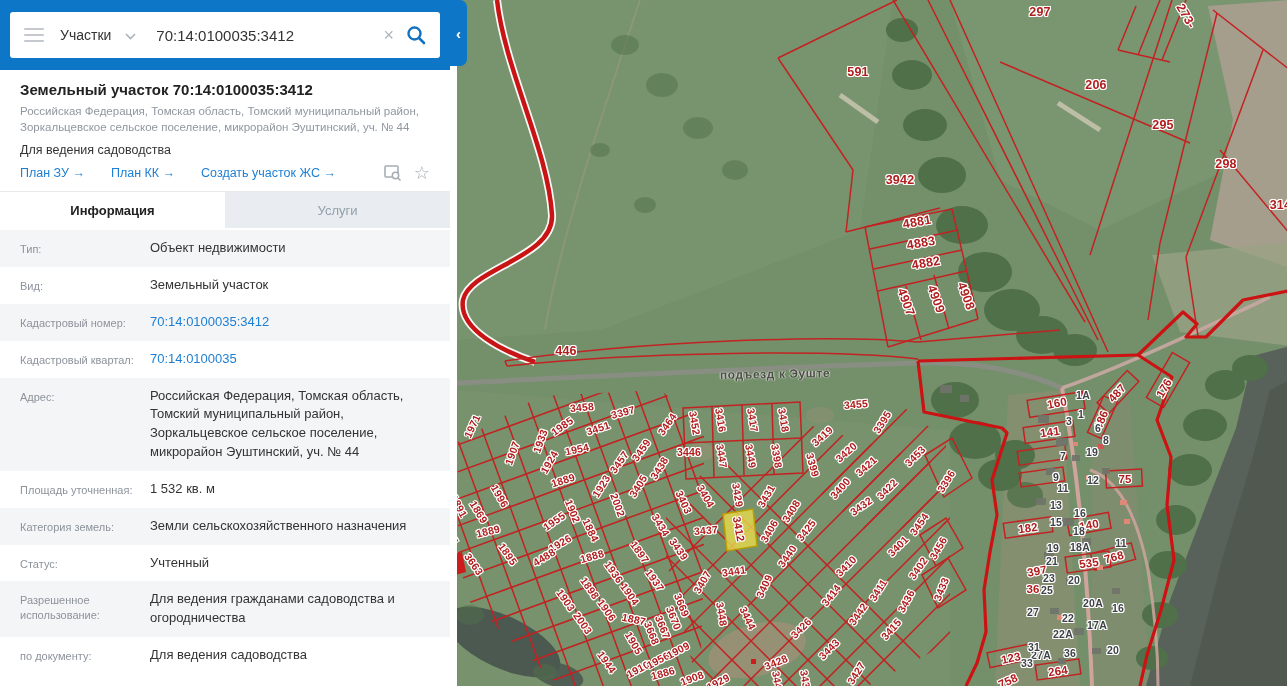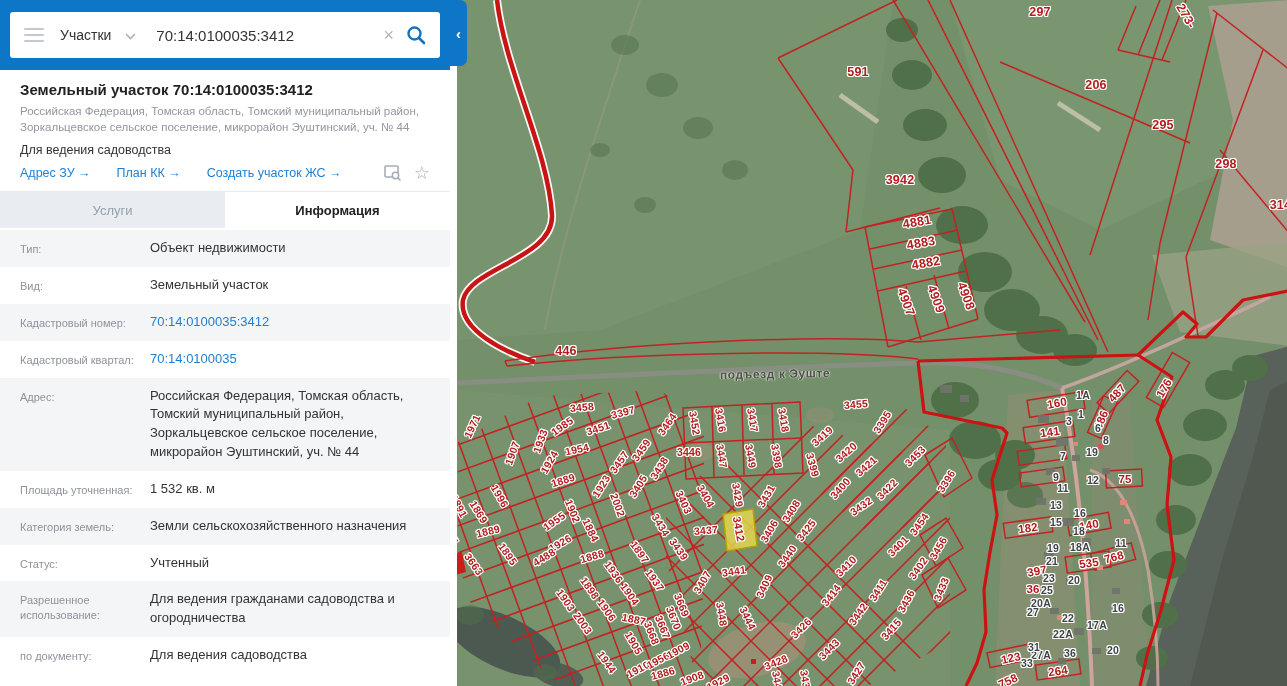--- a/index.html
+++ b/index.html
@@ -411,21 +411,21 @@
         <div class="mlabel a" style="left: 623px; top: 513px; transform: translate(-50%, -50%) rotate(0deg);">16</div>
         <div class="mlabel a" style="left: 599px; top: 522px; transform: translate(-50%, -50%) rotate(0deg);">15</div>
         <div class="mlabel a" style="left: 622px; top: 531px; transform: translate(-50%, -50%) rotate(0deg);">18</div>
         <div class="mlabel a" style="left: 596px; top: 548px; transform: translate(-50%, -50%) rotate(0deg);">19</div>
         <div class="mlabel a" style="left: 623px; top: 547px; transform: translate(-50%, -50%) rotate(0deg);">18A</div>
         <div class="mlabel a" style="left: 664px; top: 543px; transform: translate(-50%, -50%) rotate(0deg);">11</div>
         <div class="mlabel a" style="left: 595px; top: 561px; transform: translate(-50%, -50%) rotate(0deg);">21</div>
         <div class="mlabel a" style="left: 592px; top: 578px; transform: translate(-50%, -50%) rotate(0deg);">23</div>
         <div class="mlabel a" style="left: 617px; top: 580px; transform: translate(-50%, -50%) rotate(0deg);">20</div>
         <div class="mlabel a" style="left: 590px; top: 590px; transform: translate(-50%, -50%) rotate(0deg);">25</div>
-        <div class="mlabel a" style="left: 584px; top: 603px; transform: translate(-50%, -50%) rotate(0deg);">20A</div>
+        <div class="mlabel a" style="left: 636px; top: 603px; transform: translate(-50%, -50%) rotate(0deg);">20A</div>
         <div class="mlabel a" style="left: 661px; top: 608px; transform: translate(-50%, -50%) rotate(0deg);">16</div>
         <div class="mlabel a" style="left: 576px; top: 612px; transform: translate(-50%, -50%) rotate(0deg);">27</div>
         <div class="mlabel a" style="left: 611px; top: 618px; transform: translate(-50%, -50%) rotate(0deg);">22</div>
         <div class="mlabel a" style="left: 584px; top: 655px; transform: translate(-50%, -50%) rotate(0deg);">27A</div>
         <div class="mlabel a" style="left: 640px; top: 625px; transform: translate(-50%, -50%) rotate(0deg);">17A</div>
         <div class="mlabel a" style="left: 606px; top: 634px; transform: translate(-50%, -50%) rotate(0deg);">22A</div>
         <div class="mlabel a" style="left: 577px; top: 647px; transform: translate(-50%, -50%) rotate(0deg);">31</div>
         <div class="mlabel a" style="left: 613px; top: 653px; transform: translate(-50%, -50%) rotate(0deg);">36</div>
         <div class="mlabel a" style="left: 656px; top: 650px; transform: translate(-50%, -50%) rotate(0deg);">20</div>
         <div class="mlabel a" style="left: 570px; top: 663px; transform: translate(-50%, -50%) rotate(0deg);">33</div>
@@ -456,37 +456,37 @@
         </span>
       </div>
     </div>
     <div class="collapse-btn">‹</div>
 
     <div class="content">
       <div class="title">Земельный участок 70:14:0100035:3412</div>
       <div class="subtitle">Российская Федерация, Томская область, Томский муниципальный район, Зоркальцевское сельское поселение, микрорайон Эуштинский, уч. № 44</div>
       <div class="usage">Для ведения садоводства</div>
       <div class="linksrow">
-        <a>Адрес ЗУ →</a>
+        <a>План ЗУ →</a>
         <a>План КК →</a>
         <a>Создать участок ЖС →</a>
         <span class="docicons">
           <span class="previcon">
             <svg width="18" height="16" viewBox="0 0 18 16">
                 <rect x="1" y="1" width="13" height="11" rx="1" fill="none" stroke="#a7adb4" stroke-width="1.6"></rect>
                 <circle cx="11.5" cy="10.5" r="3.2" fill="#fff" stroke="#a7adb4" stroke-width="1.5"></circle>
                 <line x1="13.8" y1="12.8" x2="16.5" y2="15.5" stroke="#a7adb4" stroke-width="1.6"></line>
               </svg>
           </span>
           <span class="staricon">☆</span>
         </span>
       </div>
       <div class="tabs">
+        <div class="tab active">Информация</div>
         <div class="tab inactive">Услуги</div>
-        <div class="tab active">Информация</div>
       </div>
       <div class="rows">
           <div class="row">
             <div class="lbl">Тип:</div>
             <div class="val">Объект недвижимости</div>
           </div>
           <div class="row">
             <div class="lbl">Вид:</div>
             <div class="val">Земельный участок</div>
           </div>

